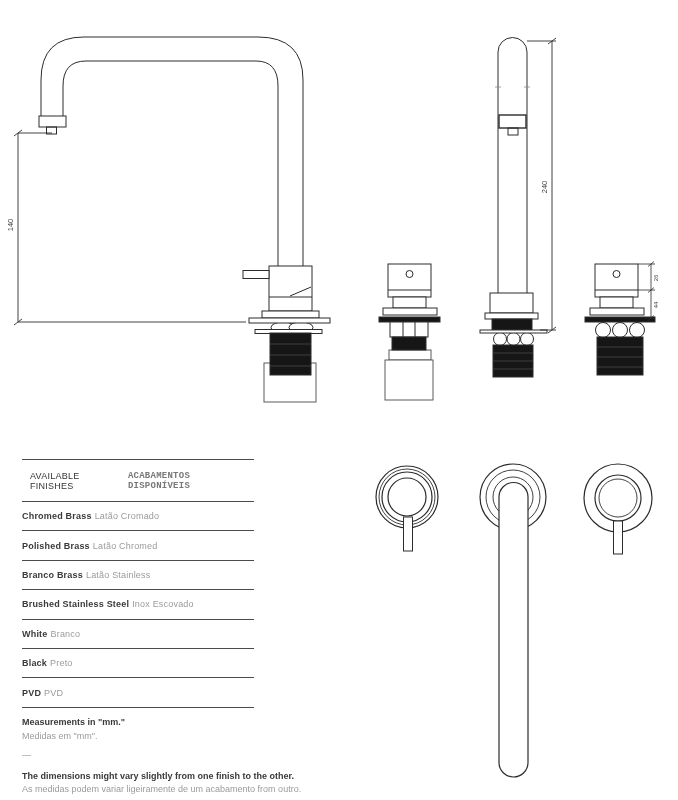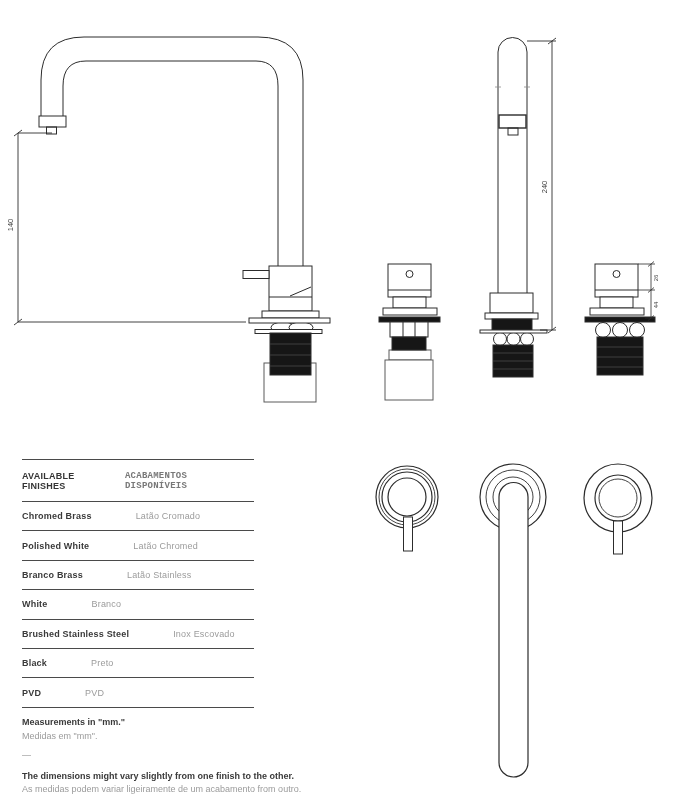--- a/index.html
+++ b/index.html
@@ -9,28 +9,28 @@
   }
   .drawing-layer{position:absolute;left:0;top:0;width:678px;height:800px;}
 
   
   .finishes{position:absolute;left:22px;top:459px;width:232px;font-size:9px;}
   .f-header{
     height:41px;display:flex;align-items:center;gap:5px;
     border-top:1px solid #4a4a4a;border-bottom:1px solid #4a4a4a;
     letter-spacing:.25px;
   }
-  .f-header .en{font-weight:bold;color:#343434;}
+  .f-header .en{font-weight:normal;color:#343434;margin-left:8px;}
   .f-header .pt{font-weight:bold;color:#787878;font-family:Liberation Mono, monospace;}
   .f-row{
-    height:28.4px;display:flex;align-items:center;gap:10px;
+    height:28.4px;display:flex;align-items:center;gap:3px;
     border-bottom:1px solid #4a4a4a;letter-spacing:.2px;
   }
   .f-row .en{font-weight:bold;color:#3a3a3a;}
-  .f-row .pt{color:#9b9b9b;margin-left:34px;}
+  .f-row .pt{color:#9b9b9b;}
 
   
   .notes{position:absolute;left:22px;top:716px;width:330px;font-size:9px;line-height:13.5px;}
   .notes .en{font-weight:bold;color:#3a3a3a;}
   .notes .pt{color:#9b9b9b;}
   .notes .sep{color:#9b9b9b;margin:6px 0 7px 0;}
 
   svg text{font-family:"Liberation Sans", sans-serif;}
 </style>
 </head>
@@ -164,34 +164,34 @@
   <div class="finishes">
     <div class="f-header">
       <span class="en">AVAILABLE FINISHES</span>
       <span class="pt">ACABAMENTOS DISPONÍVEIS</span>
     </div>
     <div class="f-row">
       <span class="en">Chromed Brass</span>
       <span class="pt">Latão Cromado</span>
     </div>
     <div class="f-row">
-      <span class="en">Polished White</span>
+      <span class="en">Polished Brass</span>
       <span class="pt">Latão Chromed</span>
     </div>
     <div class="f-row">
       <span class="en">Branco Brass</span>
       <span class="pt">Latão Stainless</span>
     </div>
     <div class="f-row">
+      <span class="en">Brushed Stainless Steel</span>
+      <span class="pt">Inox Escovado</span>
+    </div>
+    <div class="f-row">
       <span class="en">White</span>
       <span class="pt">Branco</span>
-    </div>
-    <div class="f-row">
-      <span class="en">Brushed Stainless Steel</span>
-      <span class="pt">Inox Escovado</span>
     </div>
     <div class="f-row">
       <span class="en">Black</span>
       <span class="pt">Preto</span>
     </div>
     <div class="f-row">
       <span class="en">PVD</span>
       <span class="pt">PVD</span>
     </div>
   </div>

